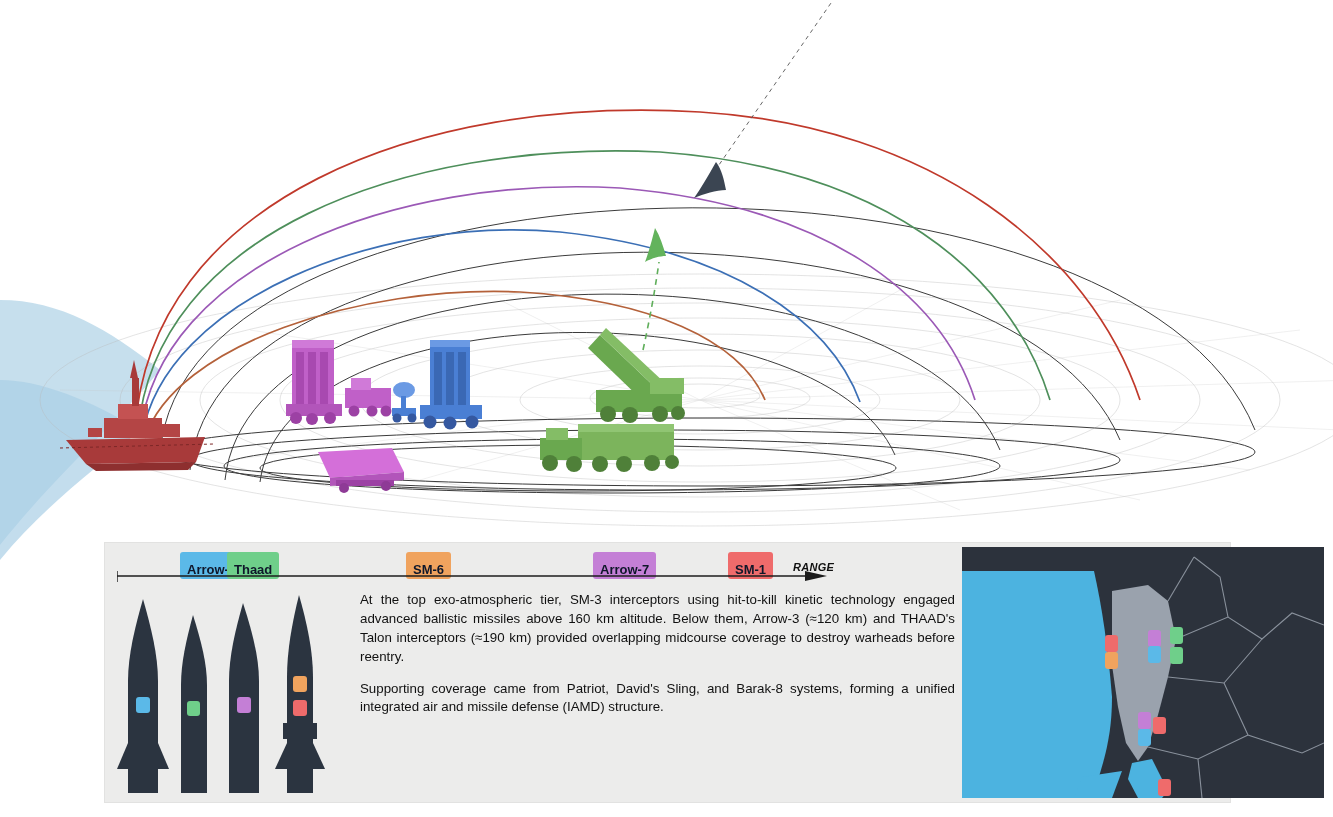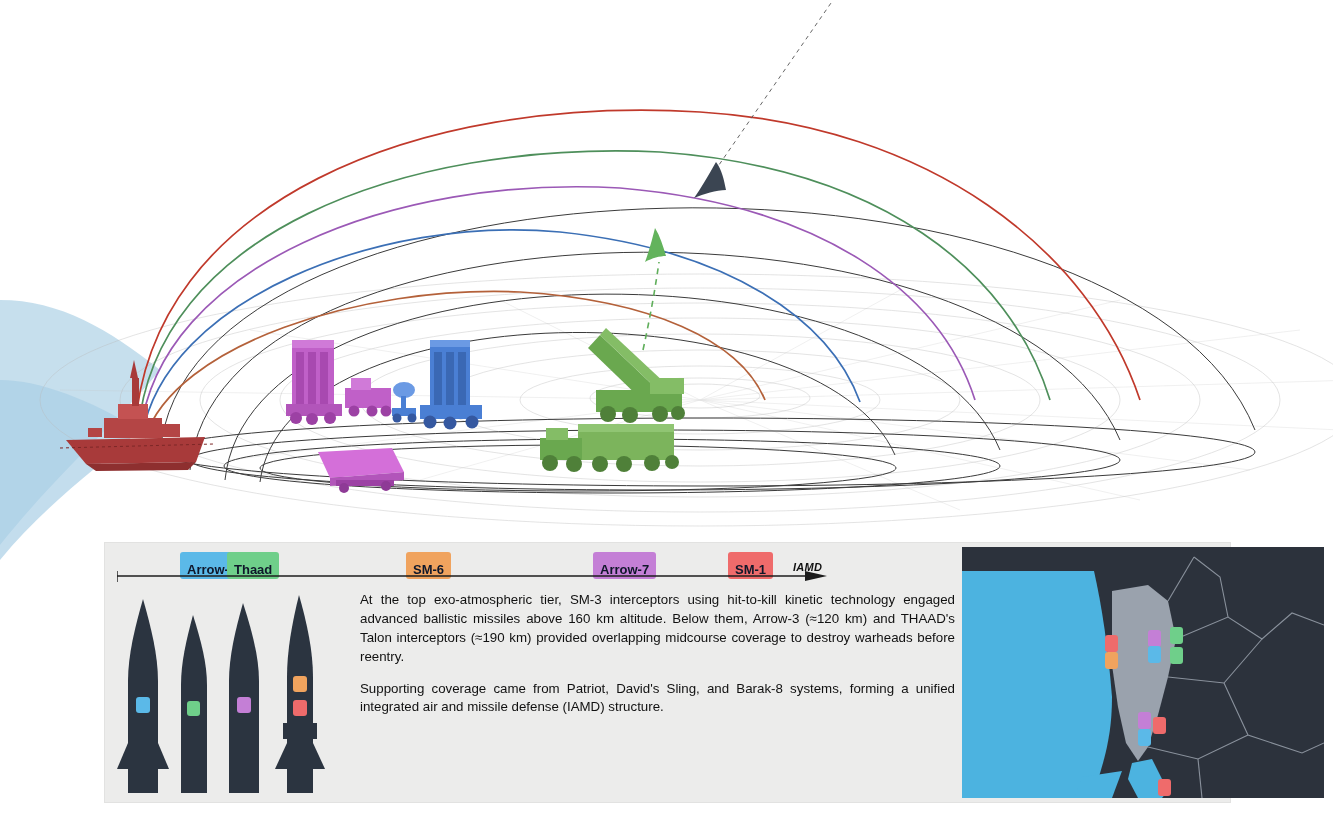--- a/index.html
+++ b/index.html
@@ -211,21 +211,21 @@
       <span class="legend-item" style="left:613px;background:#ef6b6b;">SM-1</span>
     </div>
 
     <div class="range-axis">
       <svg width="760" height="14" viewBox="0 0 760 14">
         <line x1="0" y1="5" x2="688" y2="5" stroke="#1c1c1c" stroke-width="1.4"></line>
         <line x1="0" y1="0" x2="0" y2="11" stroke="#1c1c1c" stroke-width="1.4"></line>
         <path d="M688,0 L710,5 L688,10 Z" fill="#1c1c1c"></path>
       </svg>
     </div>
-    <div class="range-label">IAMD</div>
+    <div class="range-label">RANGE</div>
 
     <div class="missiles">
       <svg width="235" height="205" viewBox="0 0 235 205">
 
         <g>
           <path d="M30,6 C22,34 15,62 15,88 L15,200 L45,200 L45,88 C45,62 38,34 30,6 Z" fill="#2b3440"></path>
           <path d="M15,150 L4,176 L15,176 Z" fill="#2b3440"></path>
           <path d="M45,150 L56,176 L45,176 Z" fill="#2b3440"></path>
           <rect x="23" y="104" width="14" height="16" rx="3" fill="#5bb9e8"></rect>
         </g>

